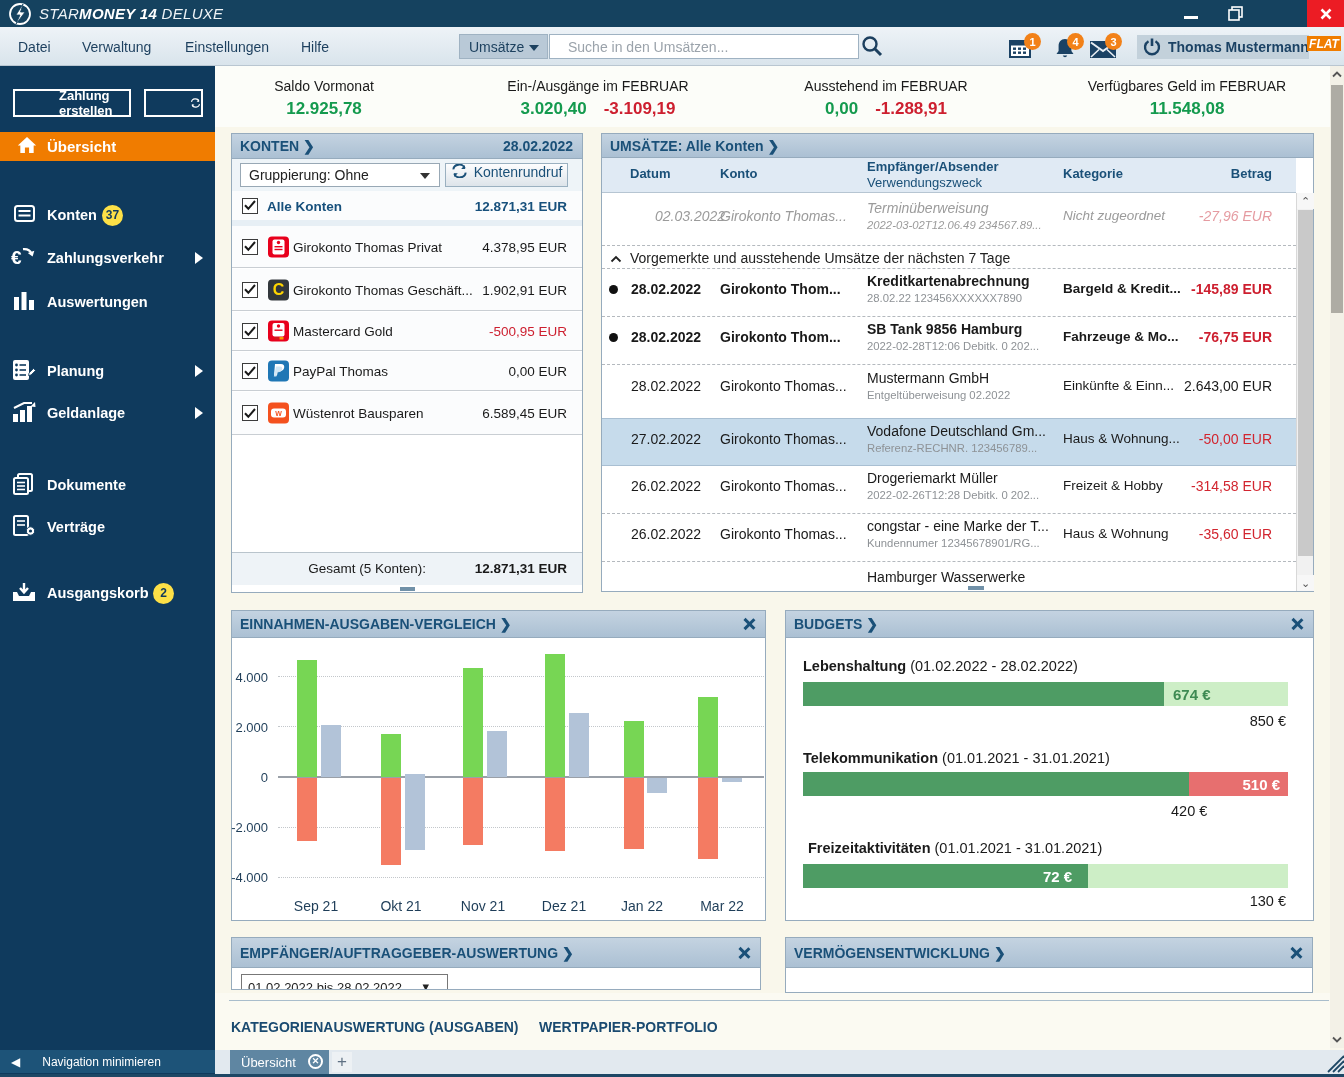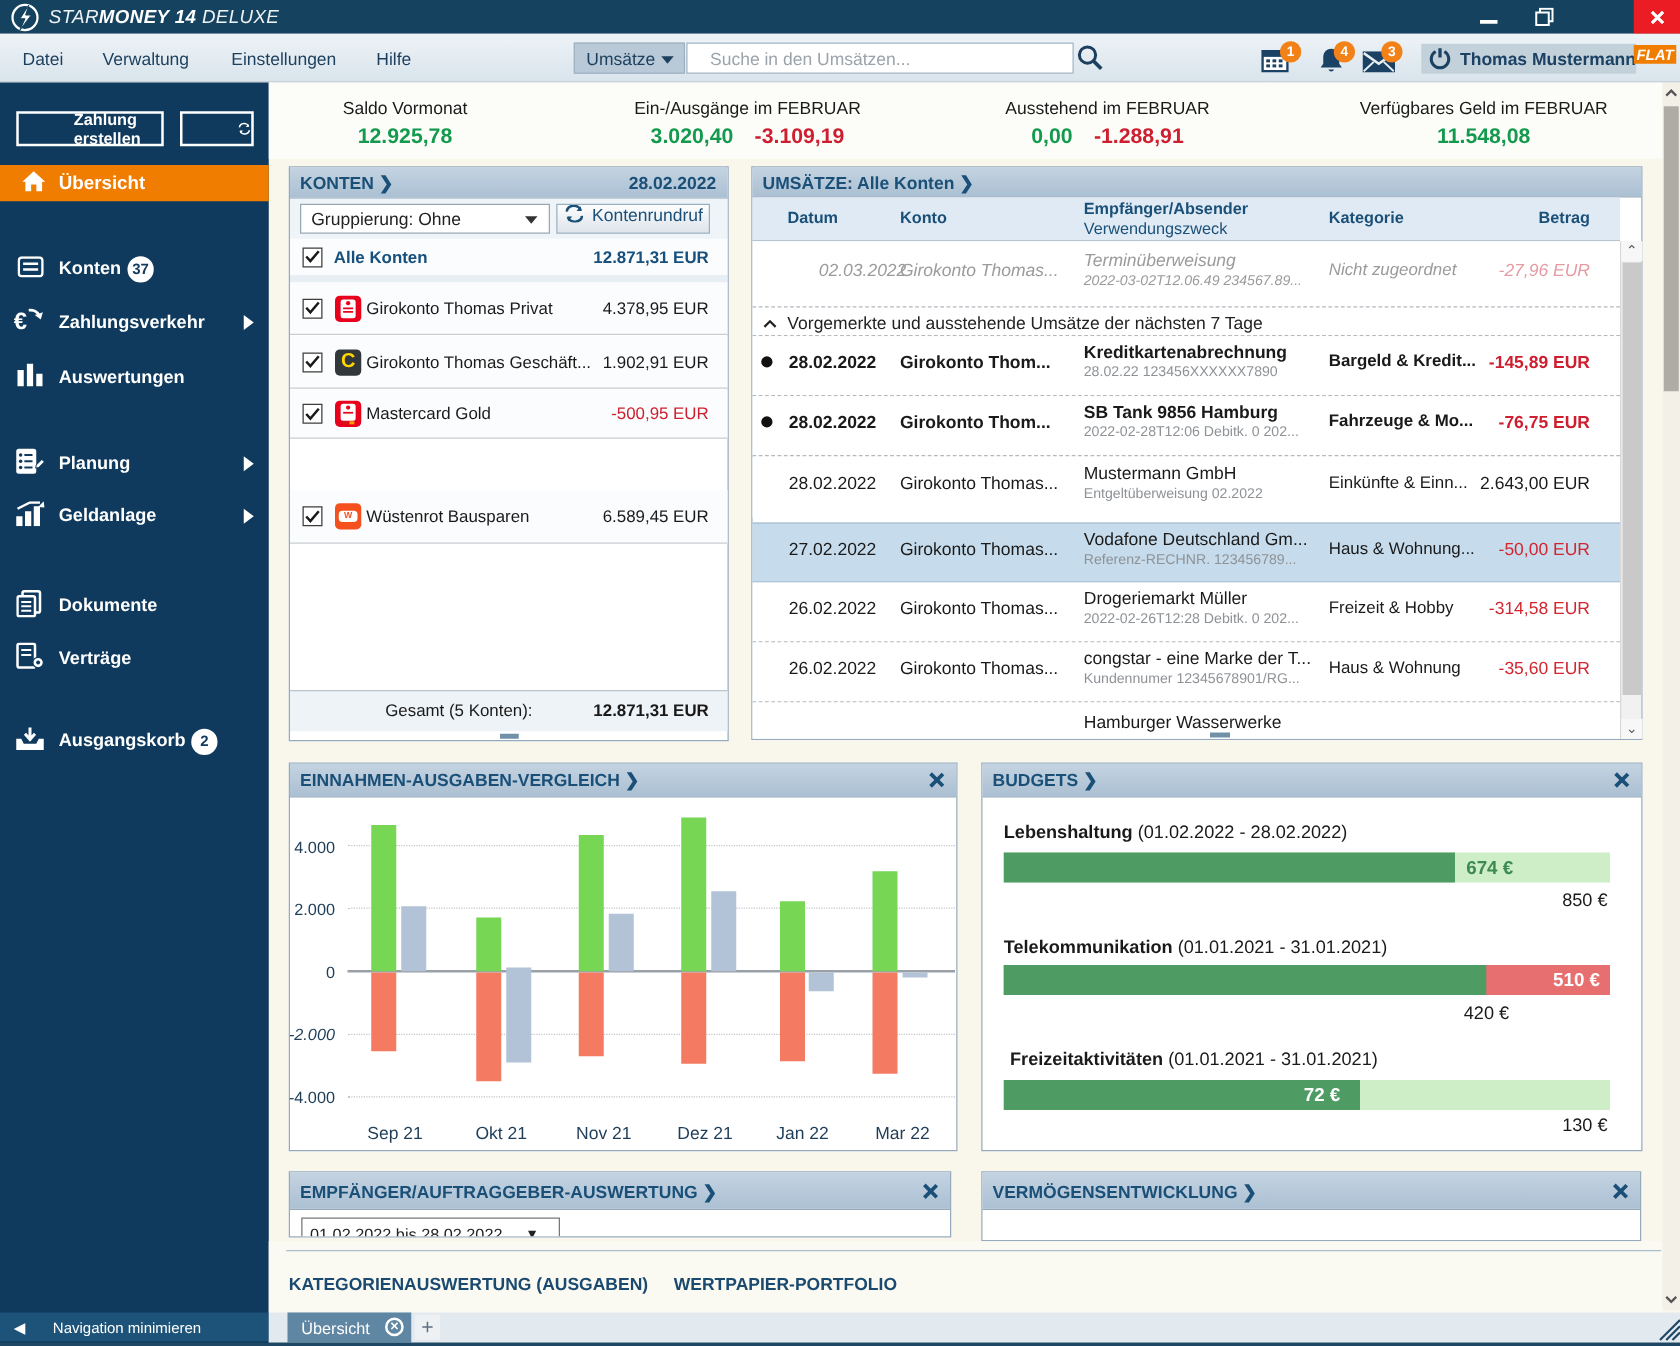--- a/index.html
+++ b/index.html
@@ -21,21 +21,21 @@
 #searchsel .tri { position:absolute; right:8px; top:10px; width:0; height:0; border-left:5px solid transparent; border-right:5px solid transparent; border-top:6px solid #1d415f; }
 #searchbox { left:549px; top:34px; width:310px; height:25px; background:#fff; border:1px solid #9fb2c2; font-size:14px; color:#9ba3ab; display:flex; align-items:center; padding-left:18px; }
 
 
 #sidebar { left:0; top:66px; width:215px; height:1011px; background:#0f3a5d; }
 .sbtn { position:absolute; border:2px solid #fff; color:#fff; font-size:13px; font-weight:bold; display:flex; align-items:center; justify-content:center;padding-left:44px; }
 #navactive { position:absolute; left:0; top:66px; width:215px; height:29px; background:#f07c00; color:#fff; font-weight:bold; font-size:15px; display:flex; align-items:center; }
 .navitem { position:absolute; left:0; width:215px; height:30px; color:#fff; font-weight:bold; font-size:14.5px; display:flex; align-items:center; }
 .navicon { position:absolute; left:11px; width:26px; text-align:center; }
 .navlabel { position:absolute; left:47px; }
-.navbadge { background:#ffffff; color:#123a5c; border-radius:50%; width:21px; height:21px; font-size:12px; display:flex; align-items:center; justify-content:center; position:absolute; }
+.navbadge { background:#fde047; color:#123a5c; border-radius:50%; width:21px; height:21px; font-size:12px; display:flex; align-items:center; justify-content:center; position:absolute; }
 .navarrow { position:absolute; right:12px; width:0; height:0; border-top:6px solid transparent; border-bottom:6px solid transparent; border-left:8px solid #fff; }
 #sbbottom { left:0; top:1050px; width:215px; height:23px; background:#1d5378; color:#fff; font-size:12px; display:flex; align-items:center; }
 
 
 #summary { left:215px; top:66px; width:1115px; height:61px; background:#fcfdf9; }
 .sumcol { position:absolute; top:12px; text-align:center; }
 .sumlabel { font-size:14px; color:#1a1a1a; }
 .sumval { font-size:17px; font-weight:bold; margin-top:5px; }
 .green { color:#149a4e; }
 .red { color:#cd1f2f; }
@@ -336,20 +336,35 @@
           <rect x="4.5" y="2.5" width="12" height="13.5" rx="2" fill="#fff"></rect>
           <circle cx="10.5" cy="5.5" r="1.7" fill="#e8001c"></circle>
           <rect x="6.5" y="9" width="8" height="1.4" fill="#e8001c"></rect>
           <rect x="6.5" y="16.5" width="4" height="2.5" fill="#cc1a1a"></rect>
           <rect x="11.5" y="16.5" width="4" height="2.5" fill="#f59b00"></rect>
         </svg>
       </span>
       <span class="kname">Mastercard Gold</span>
       <span class="kval" style="color:#cd1f2f;">-500,95 EUR</span>
     </div>
+  <div class="krow" style="top:218px; height:39px; border-bottom:1px solid #c9ced3;">
+      <span class="cb">
+        <svg width="12" height="11" viewBox="0 0 12 11">
+          <path d="M1 5.2 L4.3 8.8 L11 1" stroke="#1a1a1a" stroke-width="2" fill="none"></path>
+        </svg>
+      </span>
+      <span class="kicon" style="background:#1f77b5;">
+        <svg width="21" height="21" viewBox="0 0 21 21">
+          <path d="M7 3.5 L13 3.5 C15.5 3.5 16.5 5 16.2 7 C15.8 9.6 14 10.8 11.5 10.8 L9.8 10.8 L9 15 L6 15 Z" fill="#fff"></path>
+          <path d="M8 6 L12 6 C13.8 6 14.5 7.2 14.2 8.8 C13.8 10.8 12.4 11.8 10.4 11.8 L9.1 11.8 L8.4 16 L5.8 16 Z" fill="#cfe6f4" opacity="0.95"></path>
+        </svg>
+      </span>
+      <span class="kname">PayPal Thomas</span>
+      <span class="kval">0,00 EUR</span>
+    </div>
   <div class="krow" style="top:258px; height:43px; border-bottom:1px solid #c9ced3;">
       <span class="cb">
         <svg width="12" height="11" viewBox="0 0 12 11">
           <path d="M1 5.2 L4.3 8.8 L11 1" stroke="#1a1a1a" stroke-width="2" fill="none"></path>
         </svg>
       </span>
       <span class="kicon" style="background:#f4511e;">
         <span style="background:#fff; border-radius:3px; width:15px; height:9px; display:flex; align-items:center; justify-content:center; color:#f4511e; font-size:7px; font-weight:bold;">W</span>
       </span>
       <span class="kname">Wüstenrot Bausparen</span>
@@ -452,21 +467,21 @@
 </div>
 
 <div class="panel" id="chartpanel" style="left:231px; top:610px; width:535px; height:311px;">
   <div class="phead" style="height:27px;">
       <span class="ptitle">EINNAHMEN-AUSGABEN-VERGLEICH <span class="chev">❯</span></span>
       <span class="pclose"></span>
     </div>
   <div class="ylab" style="top:59px;">4.000</div>
   <div class="ylab" style="top:109px;">2.000</div>
   <div class="ylab" style="top:159px;">0</div>
-  <div class="ylab" style="top:209px;font-style:italic;">-2.000</div>
+  <div class="ylab" style="top:209px;">-2.000</div>
   <div class="ylab" style="top:259px;">-4.000</div>
   <div class="gline" style="top:65px;"></div>
   <div class="gline" style="top:115px;"></div>
   <div class="gline" style="top:216px;"></div>
   <div class="gline" style="top:266px;"></div>
   <div class="abs" style="left:46px; top:165px; width:486px; height:2px; background:#9aa0a8;"></div>
 
   <div class="bar bg1" style="left:65px;   top:49px;    height:117px;"></div>
   <div class="bar br" style="left:65px;   top:167px;   height:63px;"></div>
   <div class="bar bb" style="left:88.6px; top:114px;   height:52px;"></div>

